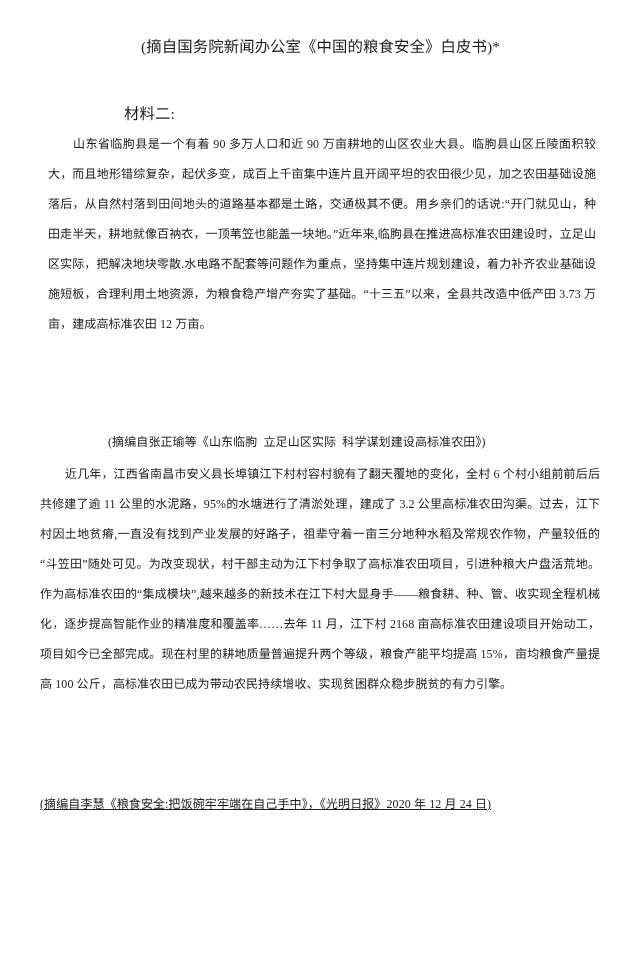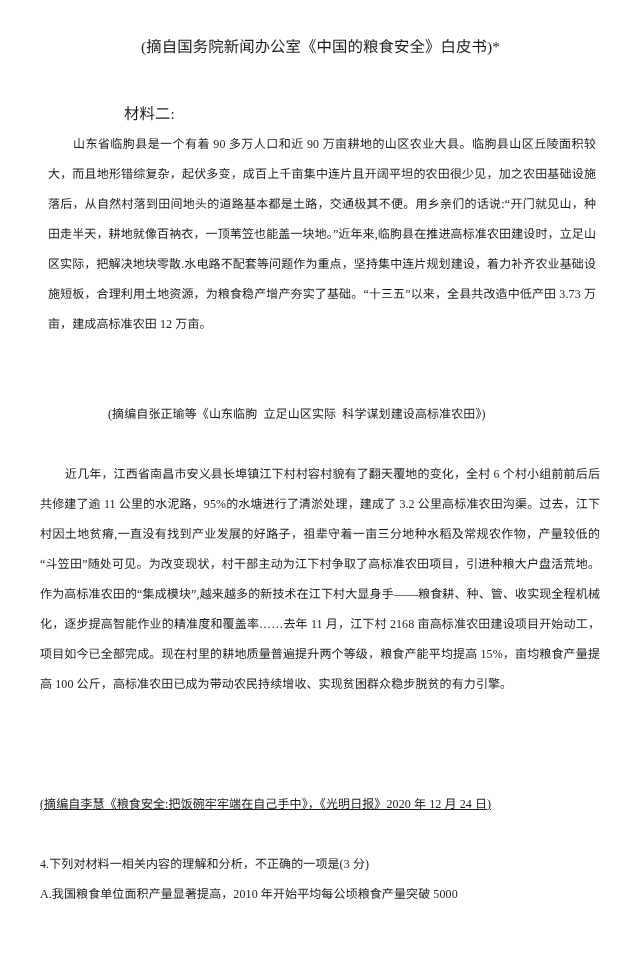--- a/index.html
+++ b/index.html
@@ -65,20 +65,21 @@
     width: 548px;
     text-indent: 25px;
   }
 
   
   .attrib-right {
     left: 48px;
     width: 548px;
     text-indent: 60px;
     text-align: left;
+    margin-top: 28px;
   }
 
   .q-line {
     left: 40px;
     width: 560px;
     text-indent: 0;
     text-align: left;
   }
 
   .opt-line {
@@ -100,17 +101,15 @@
 
   <div class="tb para" style="top:129px;">山东省临朐县是一个有着 90 多万人口和近 90 万亩耕地的山区农业大县。临朐县山区丘陵面积较大，而且地形错综复杂，起伏多变，成百上千亩集中连片且开阔平坦的农田很少见，加之农田基础设施落后，从自然村落到田间地头的道路基本都是土路，交通极其不便。用乡亲们的话说:“开门就见山，种田走半天，耕地就像百衲衣，一顶苇笠也能盖一块地。”近年来,临朐县在推进高标准农田建设时，立足山区实际，把解决地块零散.水电路不配套等问题作为重点，坚持集中连片规划建设，着力补齐农业基础设施短板，合理利用土地资源，为粮食稳产增产夯实了基础。“十三五”以来，全县共改造中低产田 3.73 万亩，建成高标准农田 12 万亩。</div>
 
   <div class="tb attrib-right" style="top:399px;">(摘编自张正瑜等《山东临朐  立足山区实际  科学谋划建设高标准农田》)</div>
 
 
   <div class="tb para" style="top:459px; left:40px; width:560px;">近几年，江西省南昌市安义县长埠镇江下村村容村貌有了翻天覆地的变化，全村 6 个村小组前前后后共修建了逾 11 公里的水泥路，95%的水塘进行了清淤处理，建成了 3.2 公里高标准农田沟渠。过去，江下村因土地贫瘠,一直没有找到产业发展的好路子，祖辈守着一亩三分地种水稻及常规农作物，产量较低的“斗笠田”随处可见。为改变现状，村干部主动为江下村争取了高标准农田项目，引进种粮大户盘活荒地。作为高标准农田的“集成模块”,越来越多的新技术在江下村大显身手——粮食耕、种、管、收实现全程机械化，逐步提高智能作业的精准度和覆盖率……去年 11 月，江下村 2168 亩高标准农田建设项目开始动工，项目如今已全部完成。现在村里的耕地质量普遍提升两个等级，粮食产能平均提高 15%，亩均粮食产量提高 100 公斤，高标准农田已成为带动农民持续增收、实现贫困群众稳步脱贫的有力引擎。</div>
 
   <div class="tb q-line" style="top:789px;text-decoration:underline;">(摘编自李慧《粮食安全:把饭碗牢牢端在自己手中》，《光明日报》2020 年 12 月 24 日)</div>
 
-  <div class="tb q-line" style="top:849px;">4.下列对材料一相关内容的理解和分析，不正确的一项是(3 分)</div>
 
-  <div class="tb opt-line" style="top:879px;">A.我国粮食单位面积产量显著提高，2010 年开始平均每公顷粮食产量突破 5000</div>
 
 </div>
 
 </body></html>

